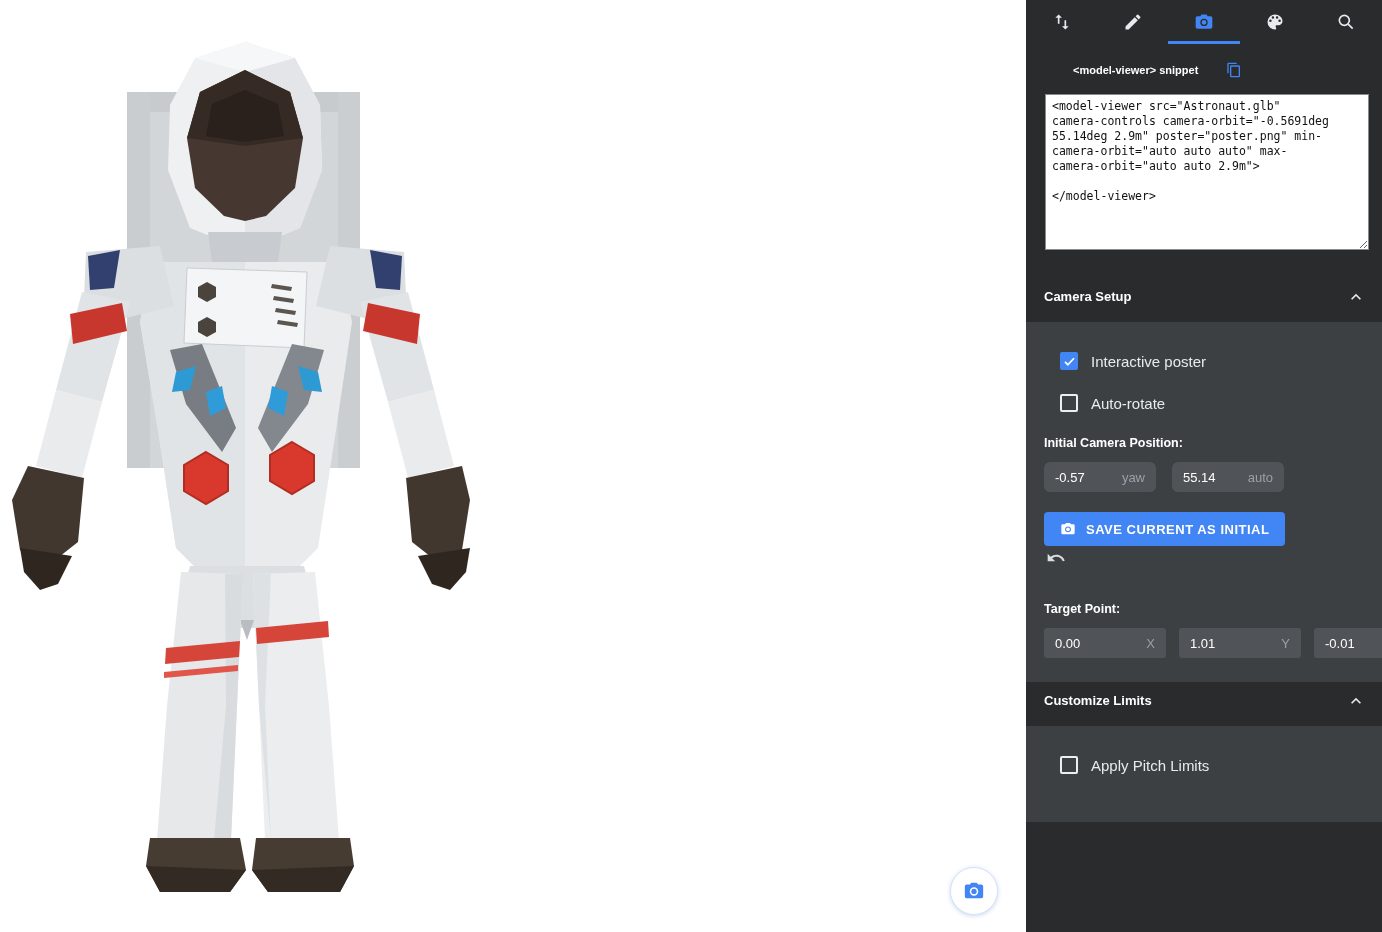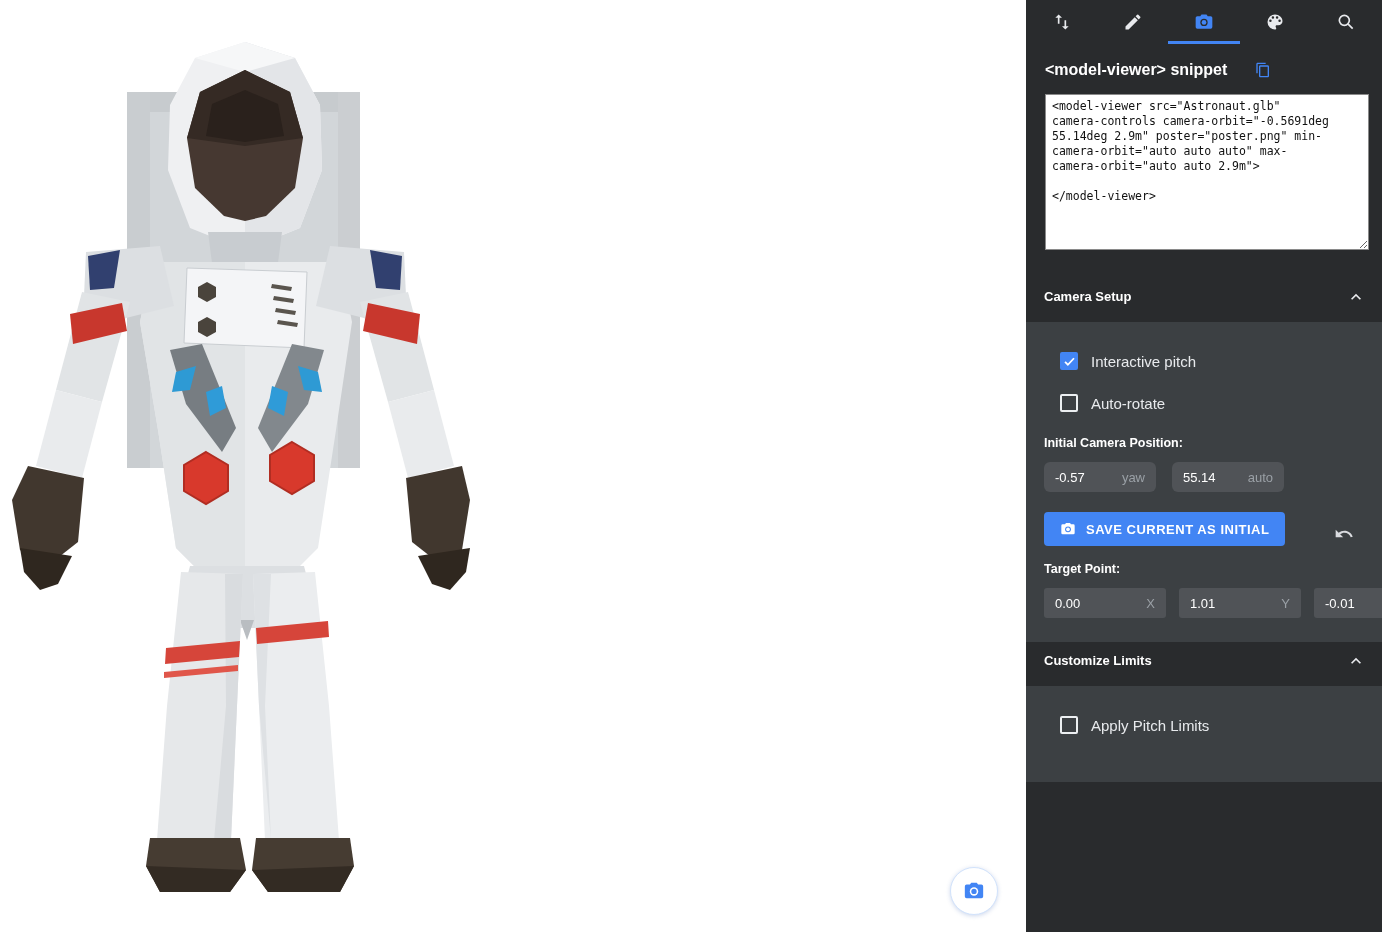--- a/index.html
+++ b/index.html
@@ -17,21 +17,21 @@
   .panel { position:absolute; left:1026px; top:0; width:356px; height:932px; background:#292b2d;
            display:flex; flex-direction:column; color:#e8eaed; }
 
   .tabs { display:flex; height:44px; flex:none; }
   .tab { flex:1; display:flex; align-items:center; justify-content:center; position:relative; cursor:pointer; }
   .tab svg { width:20px; height:20px; fill:#e8eaed; }
   .tab.active svg { fill:#4285f4; }
   .tab.active::after { content:""; position:absolute; left:0; right:0; bottom:0; height:3px; background:#4285f4; }
 
   .snippet-head { display:flex; align-items:center; padding:16px 19px 8px 19px; gap:26px; flex:none; }
-  .snippet-title { font-size:16px; font-weight:700; color:#ffffff; }
+  .snippet-title { font-size:11px; font-weight:700; color:#ffffff;margin-left:28px; }
   .copy-btn { background:none; border:none; cursor:pointer; display:flex; padding:2px; }
   .copy-btn svg { width:16px; height:16px; fill:#4285f4; }
 
   .code { width:calc(100% - 32px); height:156px; margin:6px 13px 28px 19px; flex:none;
           background:#ffffff; color:#111; border:1px solid #8a8a8a; resize:both;
           font-family:"DejaVu Sans Mono", monospace; font-size:11.5px; line-height:1.3; padding:4px 6px;
           white-space:pre-wrap; outline:none; }
 
   .section-head { height:44px; flex:none; background:#292b2d; display:flex; align-items:center;
                   justify-content:space-between; padding:0 16px 7px 18px; cursor:pointer; }
@@ -52,21 +52,21 @@
   .field-label { font-size:12.5px; font-weight:700; color:#ffffff; margin:4px 0 12px 0; }
   .field-row { display:flex; }
   .field { display:flex; align-items:center; height:30px; background:#505357; border-radius:3px; padding:0 11px; }
   .field input { flex:1; min-width:0; background:transparent; border:none; outline:none;
                  color:#fff; font-size:13px; font-family:"Liberation Sans", sans-serif; }
   .field .suffix { color:#9aa0a6; font-size:13px; margin-left:18px; }
   .w112 { width:112px; margin-right:16px;border-radius:6px; }
   .w98  { width:122px;  margin-right:13px; }
   .field:last-child { margin-right:0; }
 
-  .save-row { display:flex; align-items:flex-end; justify-content:space-between; margin:20px 0 16px 0; }
+  .save-row { display:flex; align-items:flex-start; justify-content:space-between; margin:20px 0 32px 0;flex-direction:column; }
   .save-btn { display:flex; align-items:center; gap:10px; height:34px; padding:0 16px;
               background:#4285f4; border:none; border-radius:4px; color:#fff; cursor:pointer;
               font-family:"Liberation Sans", sans-serif; font-size:13px; font-weight:700; letter-spacing:.5px; }
   .save-btn svg { width:16px; height:16px; }
   .undo-btn { background:none; border:none; cursor:pointer; padding:2px; margin-right:8px; display:flex; }
   .undo-btn svg { width:20px; height:20px; fill:#dadce0; }
 
   .panel-footer { flex:1; background:#292b2d; }
 </style>
 </head>
@@ -215,21 +215,21 @@
     </div>
 
     <div class="section-body">
 
       <label class="cb-row">
         <span class="cb checked">
           <svg viewBox="0 0 16 16">
               <path d="M2.5 8.5 L6 12 L13.5 4" fill="none" stroke="#fff" stroke-width="2.2"></path>
             </svg>
         </span>
-        <span class="cb-label">Interactive pitch</span>
+        <span class="cb-label">Interactive poster</span>
       </label>
 
       <label class="cb-row">
         <span class="cb">
           <svg viewBox="0 0 16 16">
               <path d="M2.5 8.5 L6 12 L13.5 4" fill="none" stroke="#fff" stroke-width="2.2"></path>
             </svg>
         </span>
         <span class="cb-label">Auto-rotate</span>
       </label>

